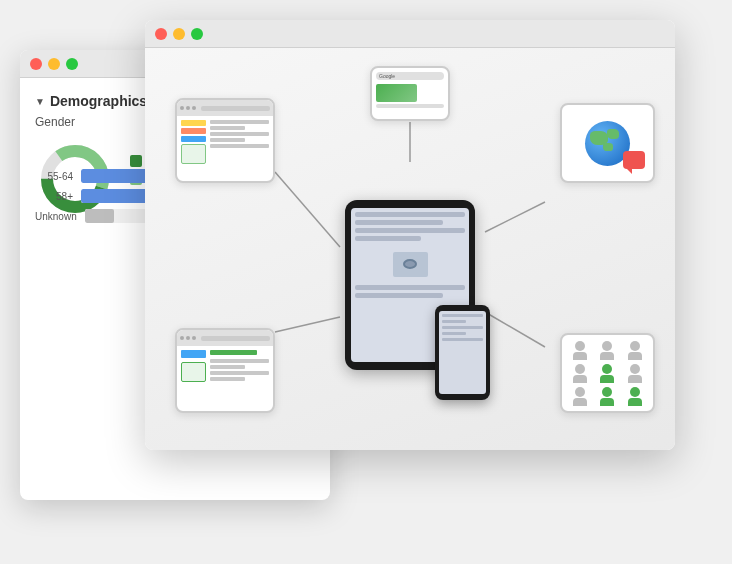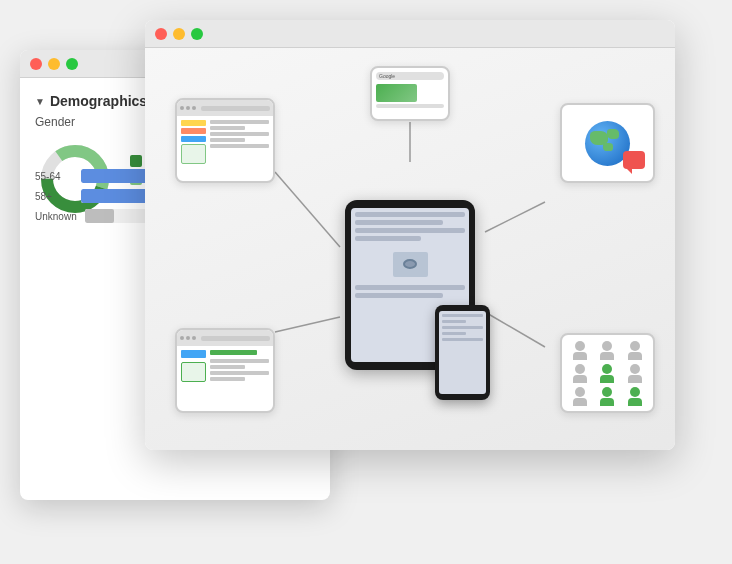--- a/index.html
+++ b/index.html
@@ -118,21 +118,21 @@
     .bar-row {
       display: flex;
       align-items: center;
       margin-bottom: 6px;
       gap: 8px;
     }
     .bar-label {
       font-size: 10px;
       color: #555;
       min-width: 38px;
-      text-align: left;
+      text-align: right;
     }
     .bar-track {
       flex: 1;
       background: #f0f0f0;
       height: 14px;
       border-radius: 2px;
       overflow: hidden;
     }
     .bar-fill {
       height: 100%;

